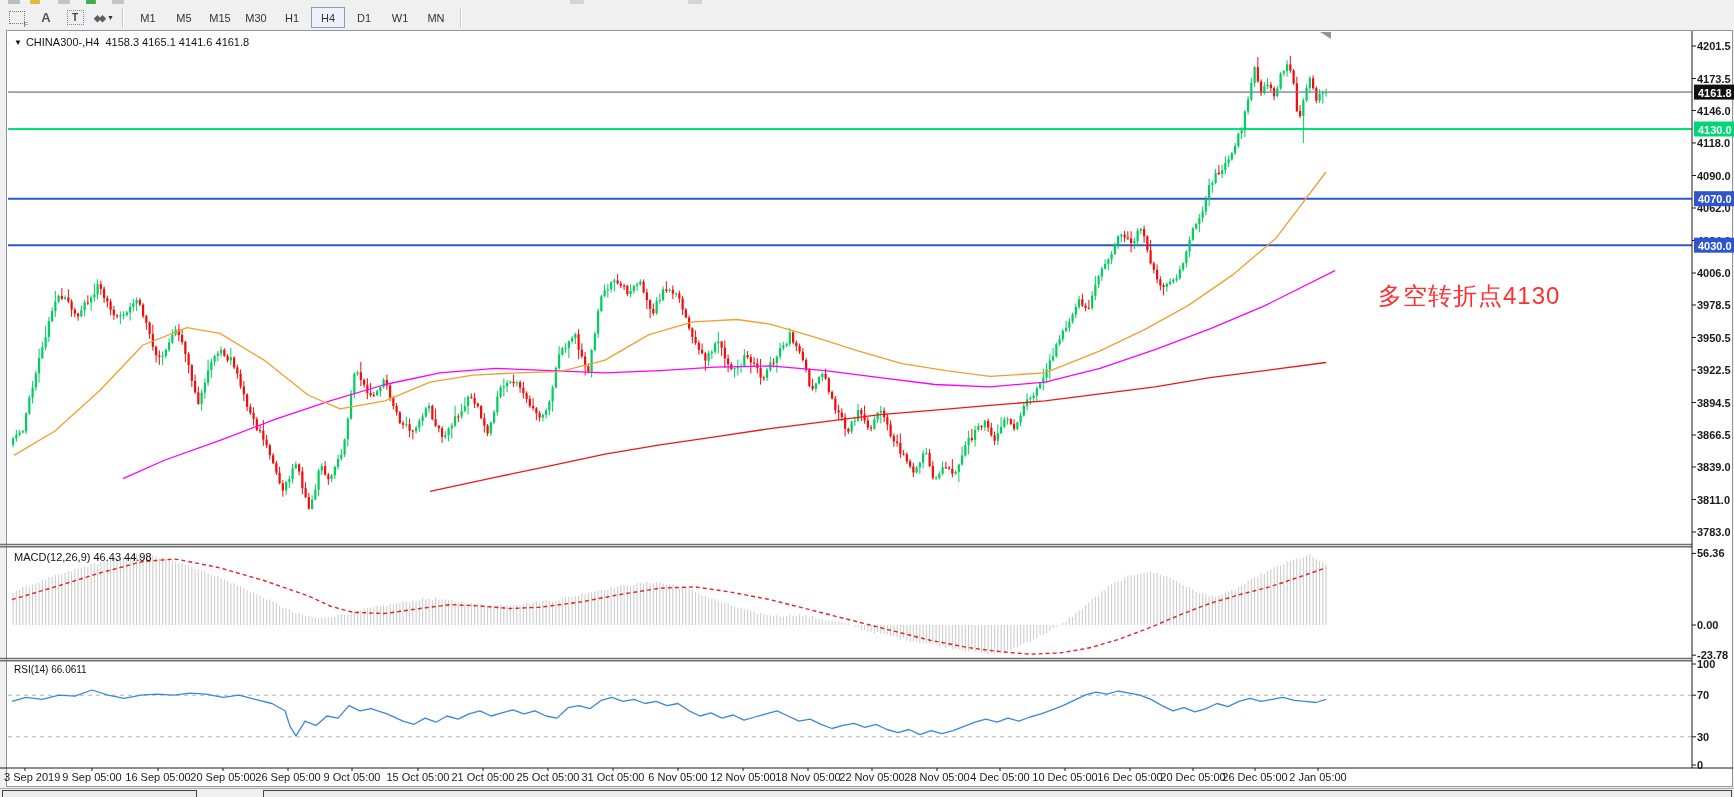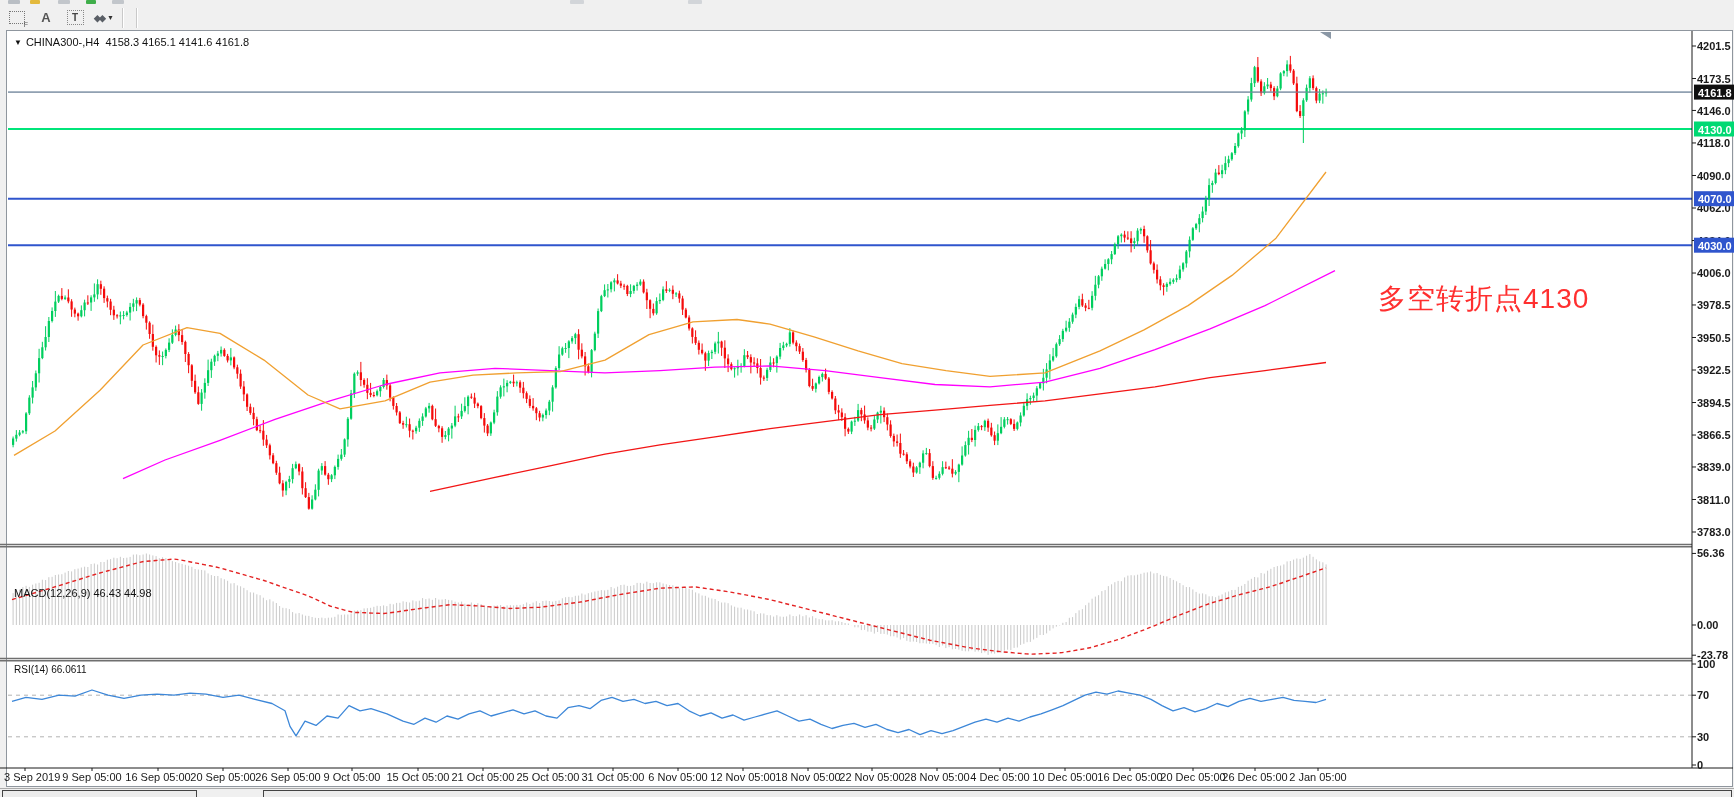--- a/index.html
+++ b/index.html
@@ -24,23 +24,23 @@
     font-size:11px;color:#333;border:1px solid transparent;cursor:default;}
   .tf.active{border:1px solid #8fa0b4;background:#eef2f8;}
   
   #chartwin{position:absolute;left:0;top:30px;width:1734px;height:767px;}
   svg text{font-family:"Liberation Sans",sans-serif;}
   .ax{font-size:11px;font-weight:bold;fill:#1a1a1a;}
   .dt{font-size:11px;fill:#1a1a1a;}
   .plbl{font-size:11px;font-weight:bold;fill:#ffffff;}
   #symline{position:absolute;left:14px;top:36px;font-size:11px;font-weight:normal;color:#111;z-index:4;}
   #symline .tri{font-size:8px;vertical-align:1px;margin-right:4px;}
-  #macdlab{position:absolute;left:14px;top:551px;font-size:11px;color:#111;z-index:4;margin-top:36px;}
+  #macdlab{position:absolute;left:14px;top:551px;font-size:11px;color:#111;z-index:4;}
   #rsilab{position:absolute;left:14px;top:664px;font-size:10px;color:#111;z-index:4;}
-  #annot{position:absolute;left:1378px;top:280px;font-size:28px;z-index:4;letter-spacing:1px;}
+  #annot{position:absolute;left:1378px;top:280px;font-size:24px;z-index:4;letter-spacing:1px;}
   
   #scroll{position:absolute;left:0;top:788px;width:1734px;height:9px;background:#f0f0f0;
     border-top:1px solid #aaa;z-index:4;}
   .thumb{position:absolute;top:1px;height:6px;background:#ececec;border:1px solid #444;}
 </style>
 </head>
 <body>
 
 <div id="app">
 
@@ -62,20 +62,31 @@
         <span>A</span>
       </div>
     <div class="tool">
         <span class="tbox">T</span>
       </div>
     <div class="tool">
       <span class="shapes">◆◆</span>
       <span class="caret">▼</span>
     </div>
     <div class="vsep"></div>
+    <div id="tfwrap" style="display:flex;align-items:center;">
+        <div class="tf">M1</div>
+        <div class="tf">M5</div>
+        <div class="tf">M15</div>
+        <div class="tf">M30</div>
+        <div class="tf">H1</div>
+        <div class="tf active">H4</div>
+        <div class="tf">D1</div>
+        <div class="tf">W1</div>
+        <div class="tf">MN</div>
+      </div>
     <div class="vsep"></div>
   </div>
 
   <div id="chartwin">
     <svg id="cv" width="1734" height="797" viewBox="0 0 1734 797" style="position:absolute;left:0;top:-30px;">
         <g>
           <rect x="6" y="30" width="1727" height="757" fill="#ffffff"></rect>
           <rect x="6.5" y="30.5" width="1726" height="756" fill="none" stroke="#8f969e" stroke-width="1"></rect>
         </g>
         <g>

